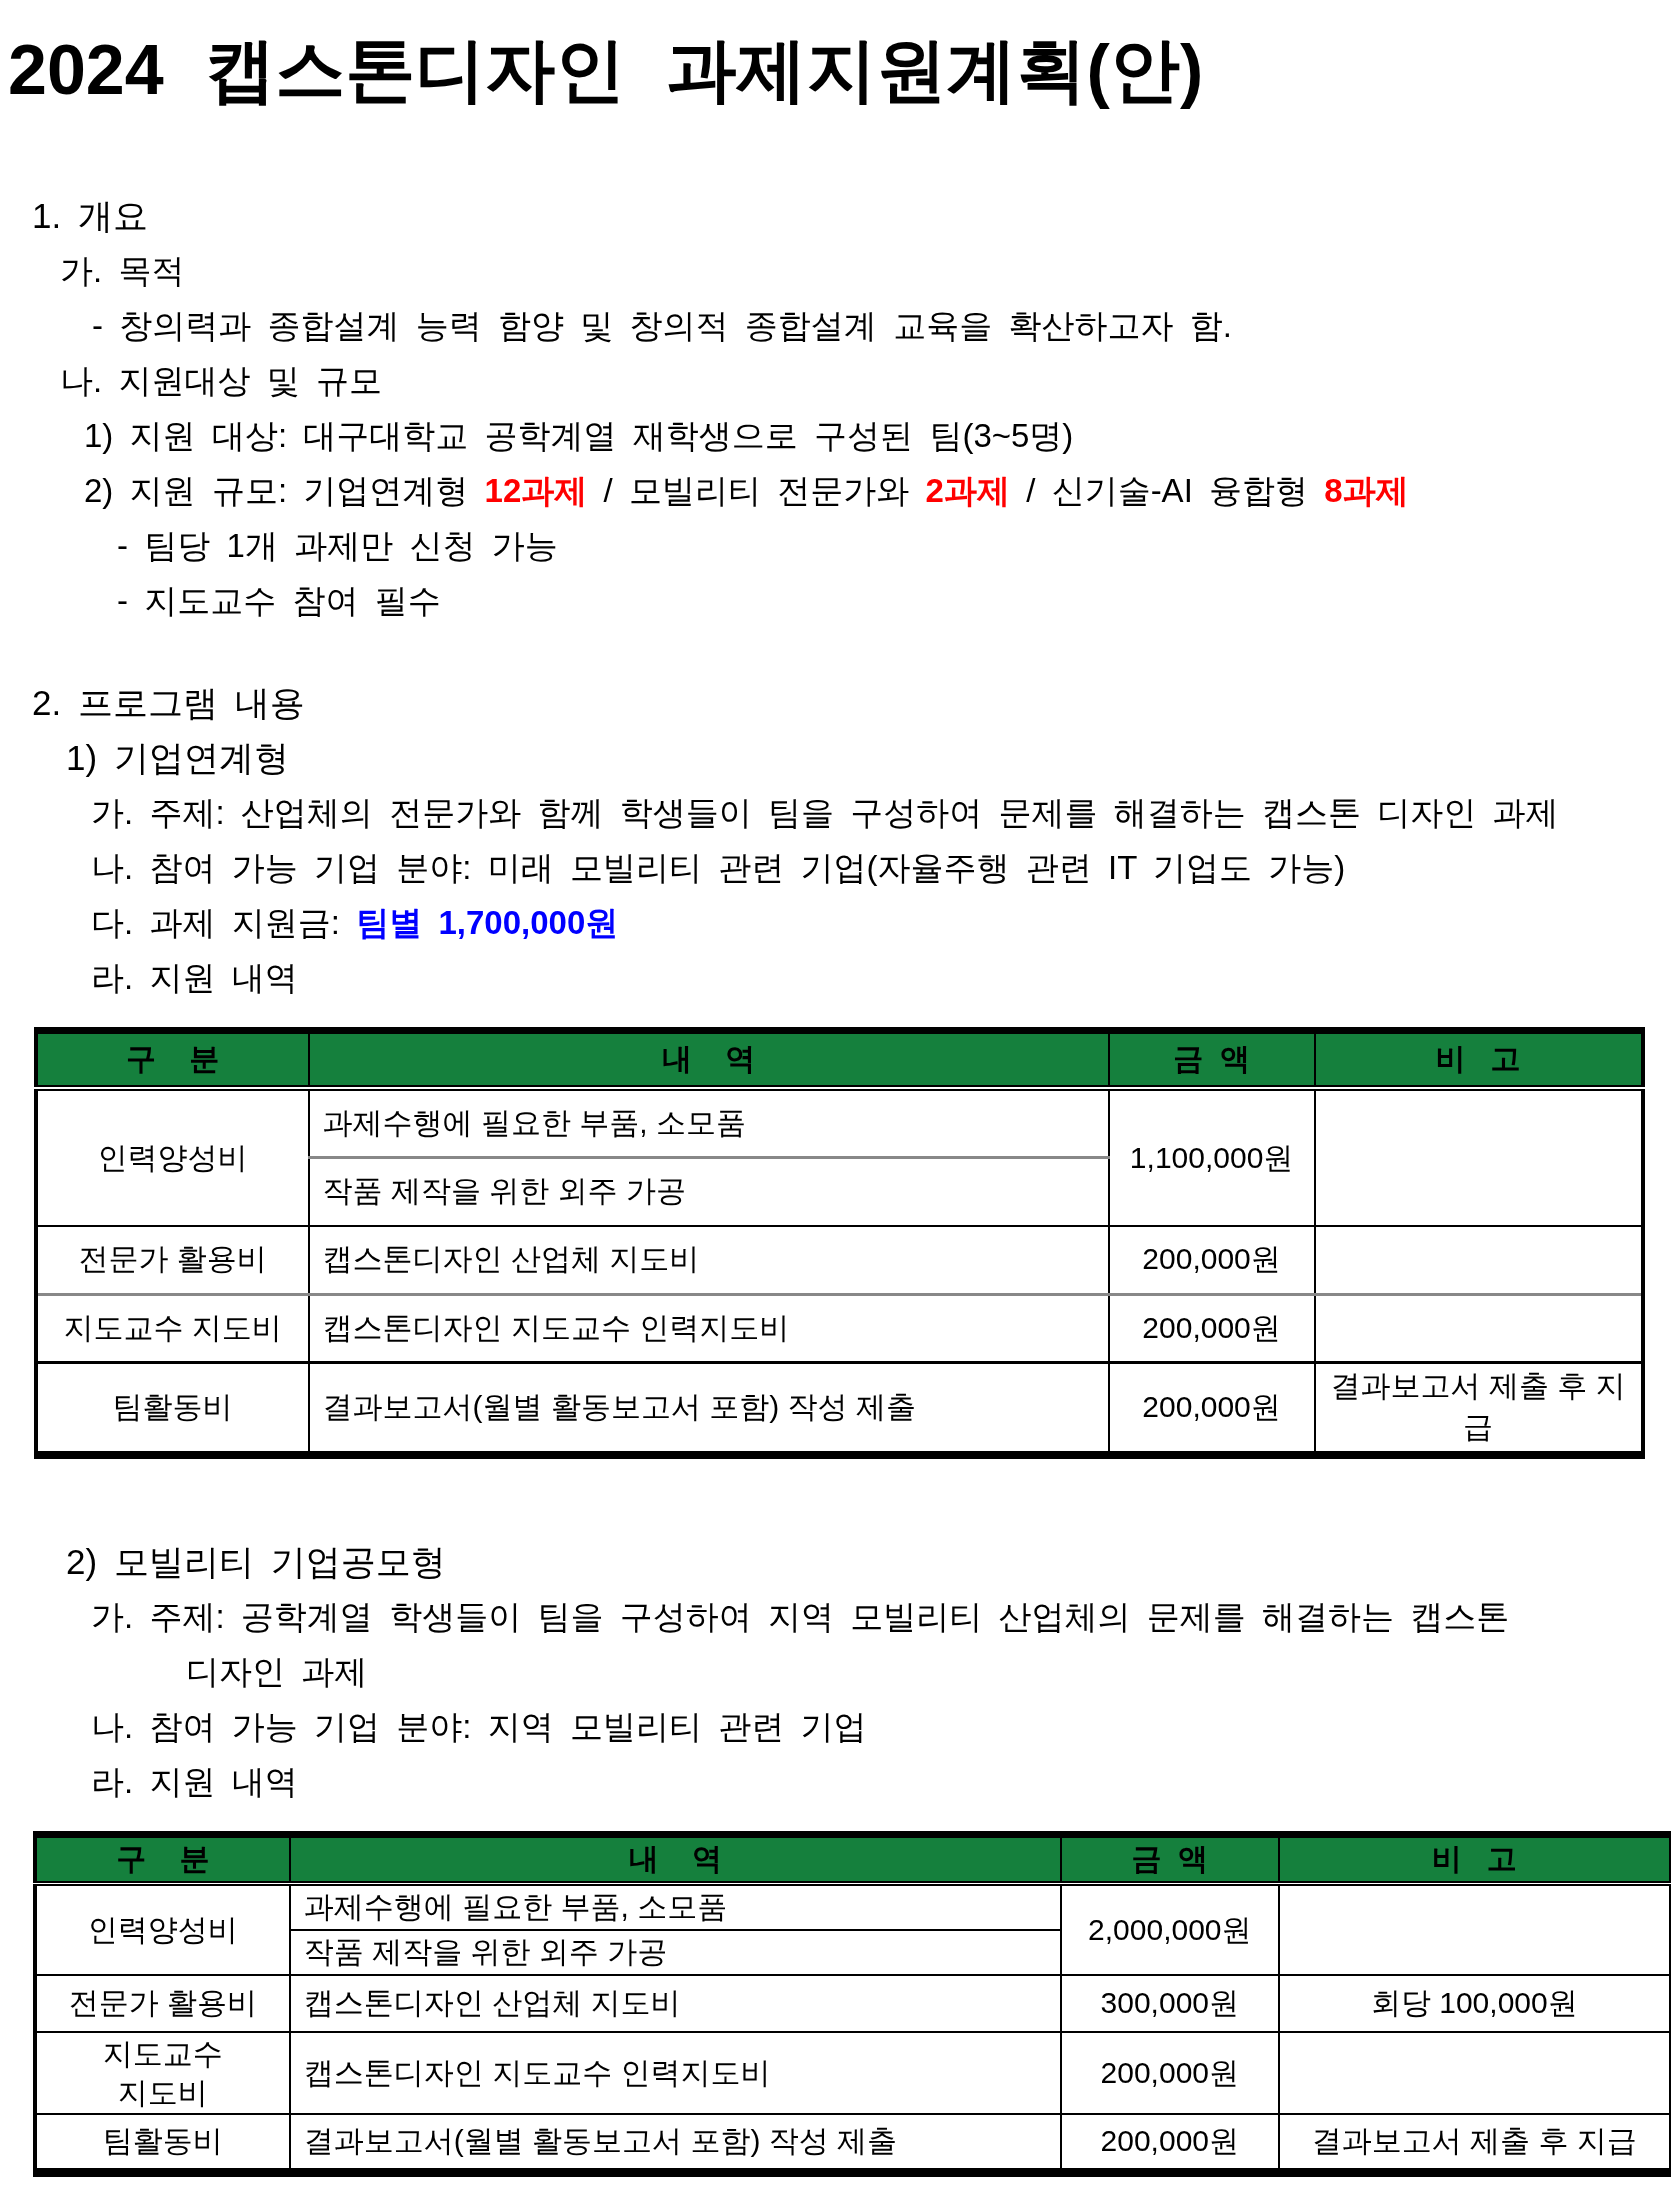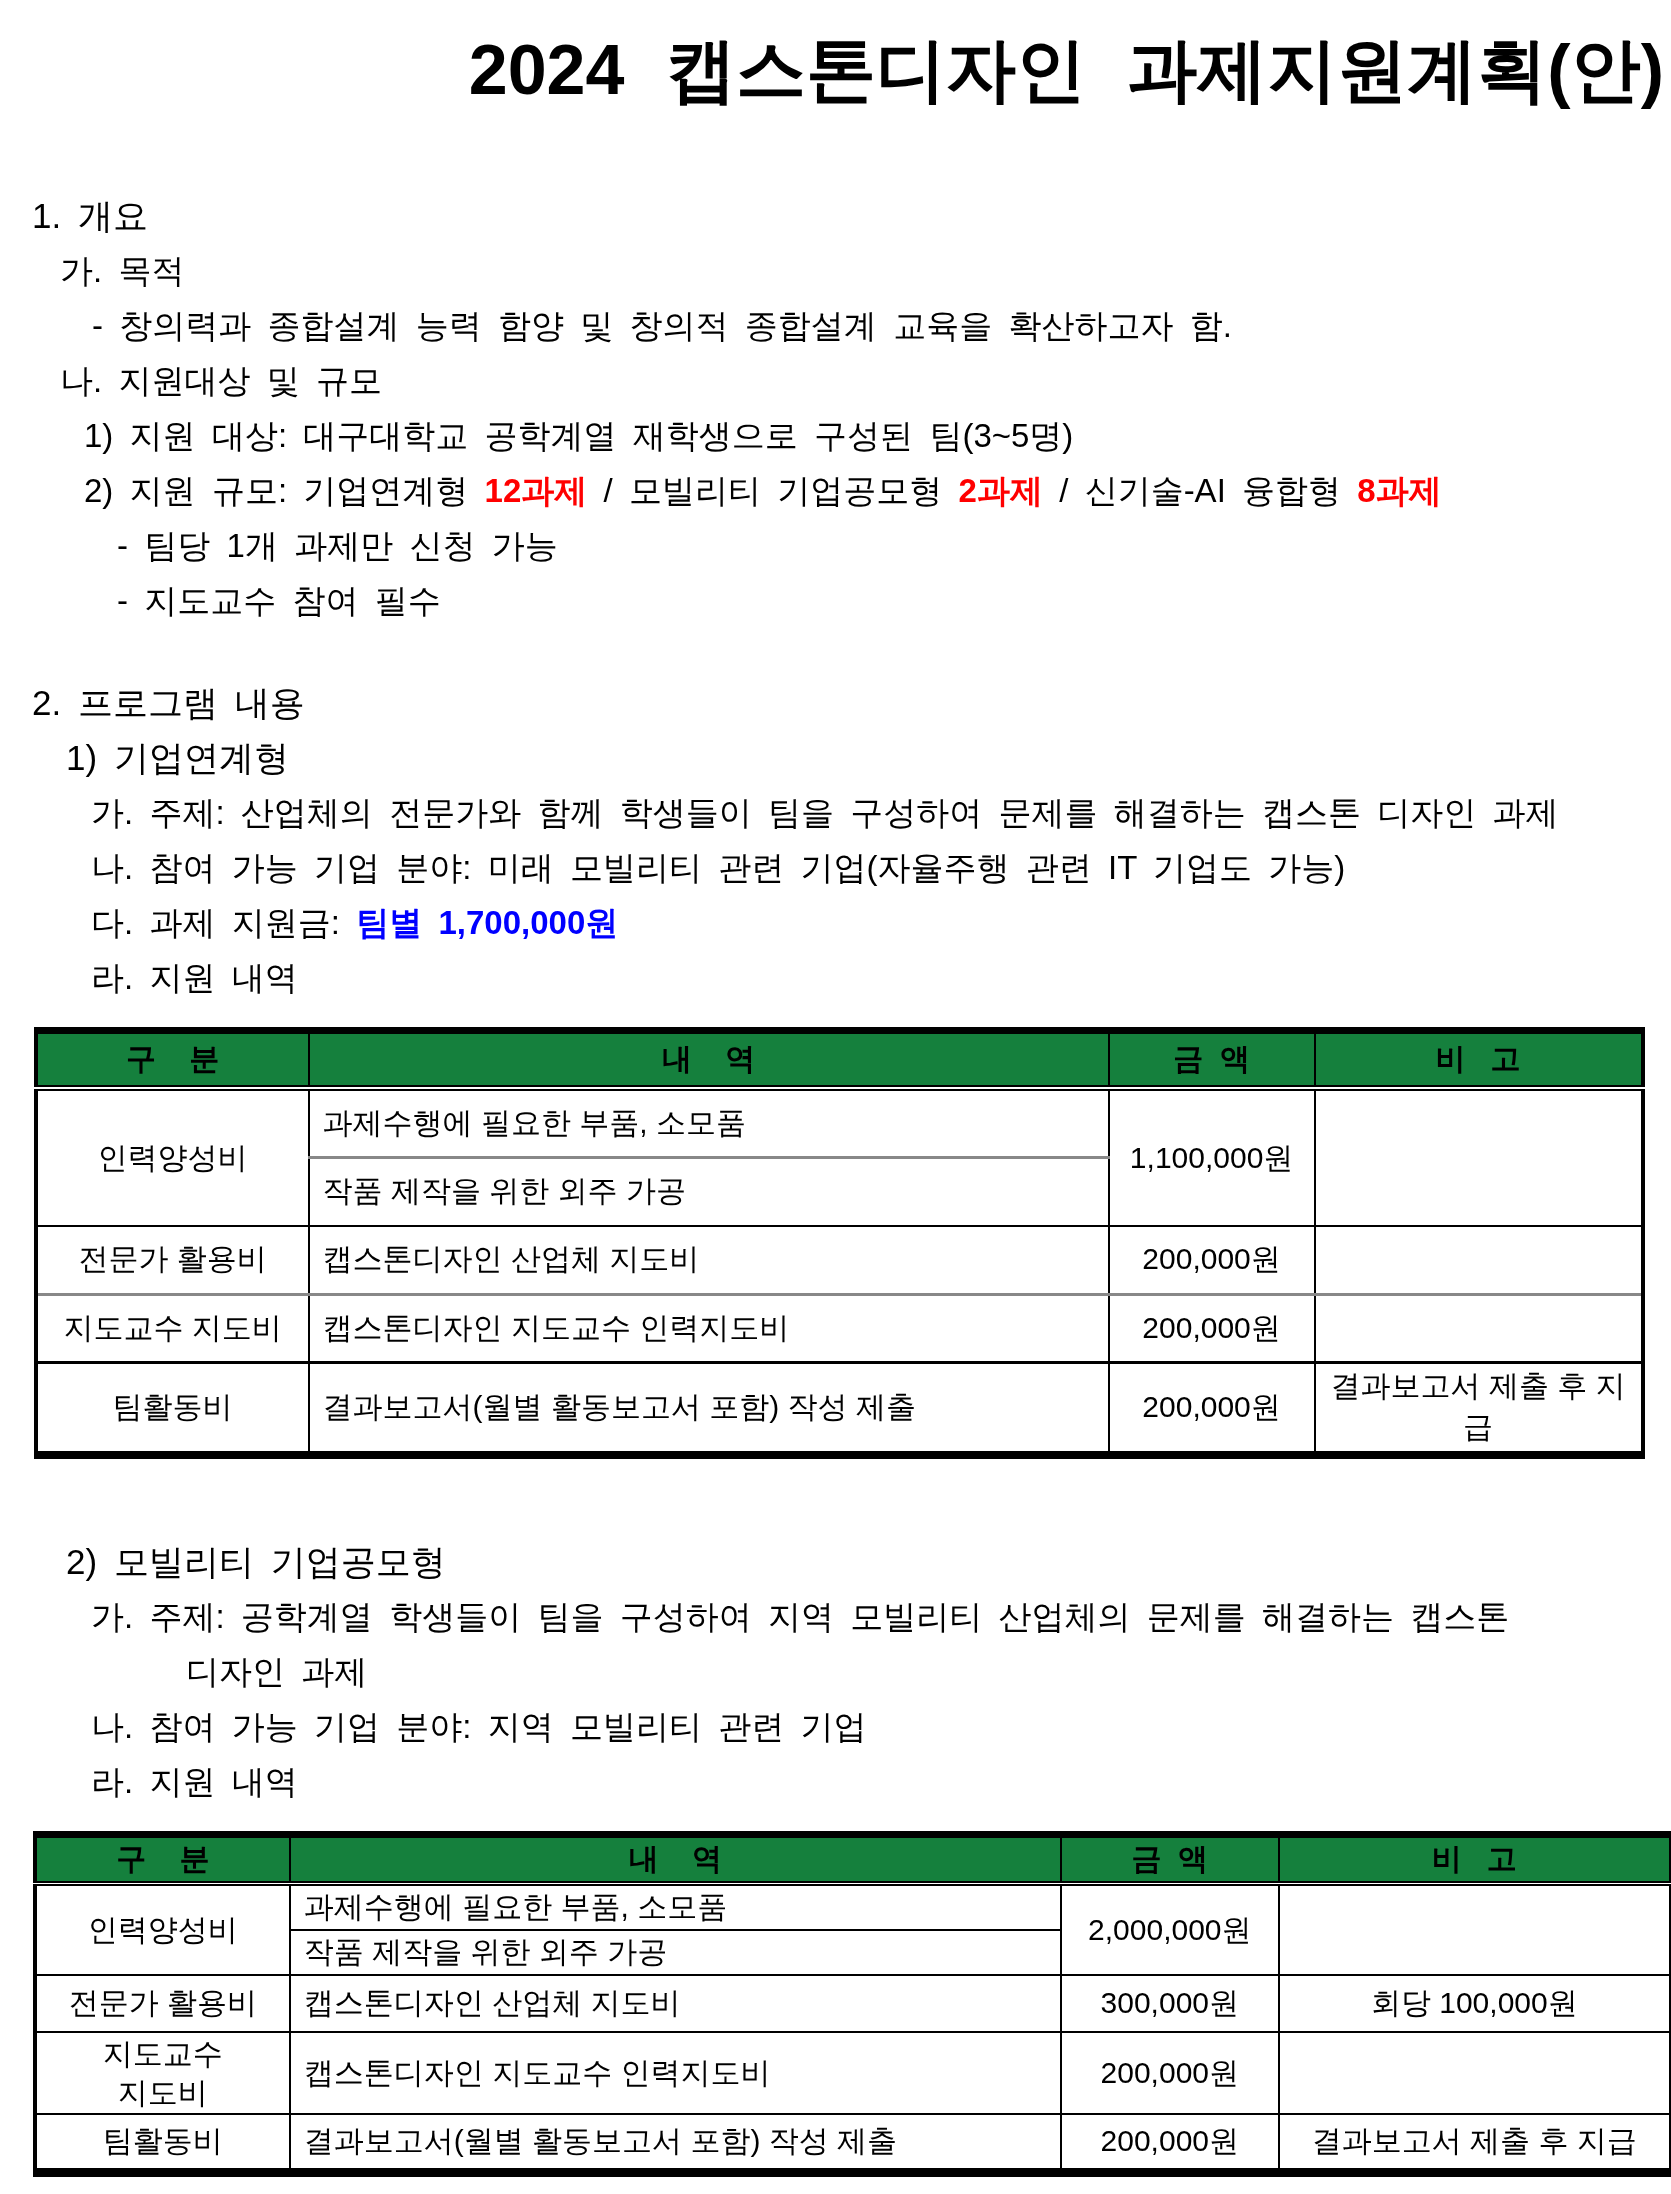--- a/index.html
+++ b/index.html
@@ -5,21 +5,21 @@
   html,body { margin:0; padding:0; background:#ffffff; }
   body {
     width:1672px; height:2194px;
     font-family:"Liberation Sans","DejaVu Sans",sans-serif;
     color:#000;
   }
   .page { position:relative; width:1672px; height:2194px; overflow:hidden; }
 
   .title {
     margin:27px 8px 0 8px;
-    font-size:70px; font-weight:bold; text-align:right;
+    font-size:70px; font-weight:bold; text-align:left;
     letter-spacing:0px; word-spacing:22px; line-height:1.25;
   }
 
   .content { margin:73px 8px 0 32px; }
 
   .ln { font-size:33px; line-height:55px; white-space:nowrap; word-spacing:7.1px; }
   .h2 { font-size:35px; font-weight:normal; }
   .red { color:#ff0000; font-weight:bold; }
   .blue { color:#0000ff; font-weight:bold;margin-top:40px; }
 
@@ -83,21 +83,21 @@
 
   <div class="content">
 
     <section>
       <div class="ln h2">1. 개요</div>
       <div class="ln ind-a">가. 목적</div>
       <div class="ln ind-dash">- 창의력과 종합설계 능력 함양 및 창의적 종합설계 교육을 확산하고자 함.</div>
       <div class="ln ind-a">나. 지원대상 및 규모</div>
       <div class="ln ind-num">1) 지원 대상: 대구대학교 공학계열 재학생으로 구성된 팀(3~5명)</div>
       <div class="ln ind-num">
-        <span>2) 지원 규모: 기업연계형 </span><span class="red">12과제</span><span> / 모빌리티 기업공모형 </span><span class="red">2과제</span><span> / 신기술-AI 융합형 </span><span class="red">8과제</span>
+        <span>2) 지원 규모: 기업연계형 </span><span class="red">12과제</span><span> / 모빌리티 전문가와 </span><span class="red">2과제</span><span> / 신기술-AI 융합형 </span><span class="red">8과제</span>
       </div>
       <div class="ln ind-dash2">- 팀당 1개 과제만 신청 가능</div>
       <div class="ln ind-dash2">- 지도교수 참여 필수</div>
     </section>
 
     <section>
       <div class="ln h2 gap-program">2. 프로그램 내용</div>
 
       <div>
         <div class="ln h2 ind-sub">1) 기업연계형</div>

